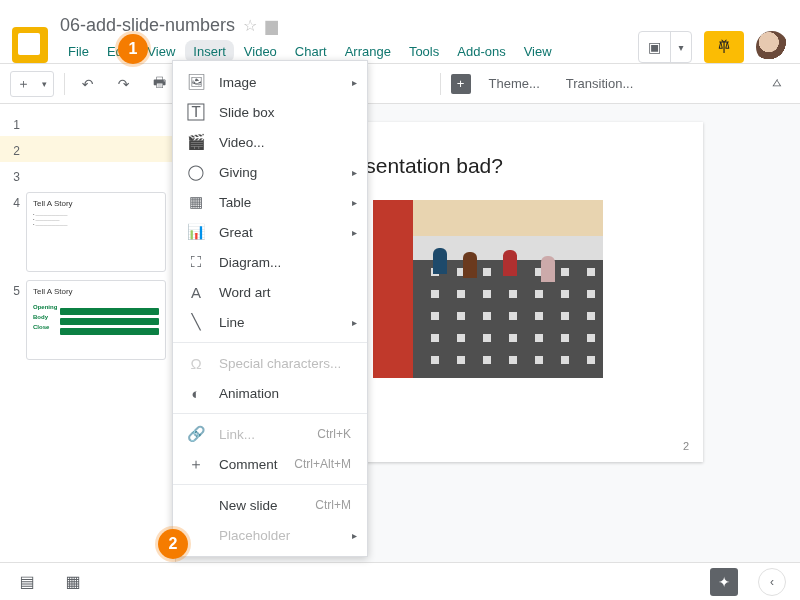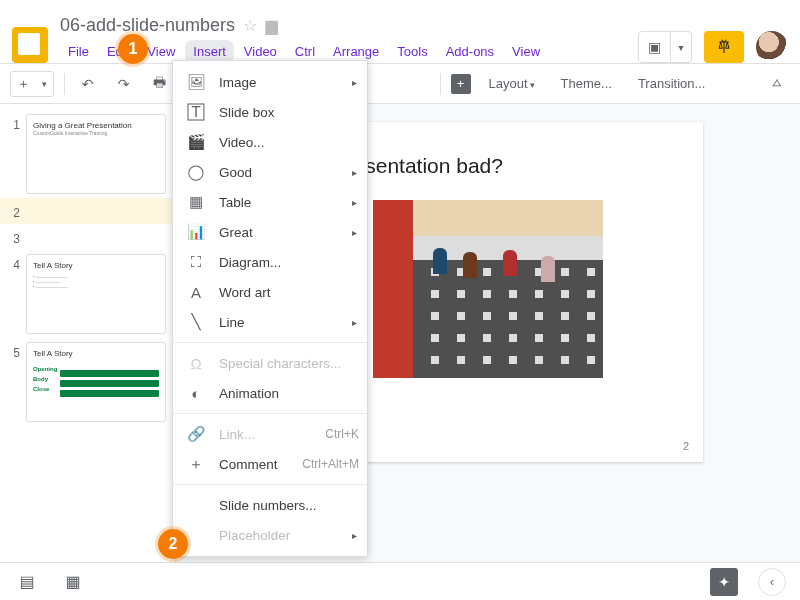--- a/index.html
+++ b/index.html
@@ -5,21 +5,21 @@
   * { box-sizing: border-box; margin: 0; padding: 0; font-family: Arial, sans-serif; }
   body { width: 800px; height: 600px; background: #fff; overflow: hidden; position: relative; }
 
   
   .hdr { height: 64px; border-bottom: 1px solid #e0e0e0; display: flex; align-items: flex-end; padding: 8px 12px 0 12px; }
   .logo { width: 36px; height: 36px; background: #f4b400; border-radius: 4px; position: relative; margin-right: 12px; margin-top: 4px; }
   .logo::after { content:""; position:absolute; left:6px; top:6px; width:22px; height:22px; background:#fff; border-radius:2px; }
   .title-area { flex:1; }
   .doc-title { font-size: 18px; color:#5f6368; display:flex; align-items:center; gap:8px; }
   .star, .folder { color:#bdbdbd; font-size:16px; }
-  .menubar { display:flex; gap:2px; margin-top:4px; font-size:13px; color:#6d28d9; }
+  .menubar { display:flex; gap:2px; margin-top:4px; font-size:13px; color:#0f766e; }
   .menubar span { padding:4px 8px; cursor:pointer; border-radius:3px; }
   .menubar span.active { background:#e8eaed;border-radius:8px; }
   .hdr-right { display:flex; align-items:center; gap:12px; margin-top:6px; }
   .present-btn { border:1px solid #dadce0; border-radius:4px; height:32px; display:flex; align-items:center; }
   .present-btn .p1 { width:32px; display:flex; align-items:center; justify-content:center; font-size:14px; color:#5f6368; border-right:1px solid #dadce0; height:100%; }
   .present-btn .p2 { width:20px; display:flex; align-items:center; justify-content:center; font-size:10px; color:#5f6368; }
   .yellow-blob { width:40px; height:32px; background:#fbbc04; border-radius:4px; display:flex; align-items:center; justify-content:center; color:#202124; font-size:16px; }
   .avatar { width:32px; height:32px; border-radius:50%; background: radial-gradient(circle at 40% 35%, #e7c9b0 35%, #6b4a3a 36% 60%, #fff 61%); }
 
   
@@ -64,21 +64,21 @@
   .explore { width:28px; height:28px; background:#5f6368; border-radius:3px; display:flex; align-items:center; justify-content:center; color:#fff; font-size:14px; }
   .scroll-left { width:28px; height:28px; border:1px solid #e0e0e0; border-radius:50%; display:flex; align-items:center; justify-content:center; font-size:12px; }
 
   
   .menu { position:absolute; left:172px; top:60px; width:196px; background:#fff; border:1px solid #dadce0; box-shadow:0 2px 8px rgba(0,0,0,0.2); padding:6px 0; z-index:50; }
   .mi { display:flex; align-items:center; height:30px; padding:0 14px; font-size:13.5px; color:#3c4043; position:relative; gap:14px; }
   .mi.disabled { color:#bdbdbd; }
   .mi .mico { width:18px; text-align:center; color:#5f6368; font-size:15px; }
   .mi.disabled .mico { color:#cfcfcf; }
   .mi .arrow { position:absolute; right:10px; font-size:10px; color:#5f6368; }
-  .mi .shortcut { position:absolute; right:8px; font-size:12px; color:#9e9e9e; }
+  .mi .shortcut { position:absolute; right:16px; font-size:12px; color:#9e9e9e; }
   .msep { height:1px; background:#e8eaed; margin:5px 0; }
 
   
   .badge { position:absolute; width:30px; height:30px; background:#f57c00; border-radius:50%; display:flex; align-items:center; justify-content:center; color:#fff; font-weight:bold; font-size:16px; z-index:60; box-shadow:0 0 0 3px rgba(245,124,0,0.25); }
 </style>
 </head>
 <body>
 
 <div class="hdr">
   <div class="logo"></div>
@@ -87,21 +87,21 @@
       <span>06-add-slide-numbers</span>
       <span class="star">☆</span>
       <span class="folder">▆</span>
     </div>
     <div class="menubar" id="menubar">
         <span>File</span>
         <span>Edit</span>
         <span>View</span>
         <span class="active">Insert</span>
         <span>Video</span>
-        <span>Ctrl</span>
+        <span>Chart</span>
         <span>Arrange</span>
         <span>Tools</span>
         <span>Add-ons</span>
         <span>View</span>
       </div>
   </div>
   <div class="hdr-right">
     <div class="present-btn">
       <div class="p1">▣</div>
       <div class="p2">▾</div>
@@ -118,34 +118,29 @@
     </div>
   <div class="tsep"></div>
   <div class="tbtn small">↶</div>
   <div class="tbtn small">↷</div>
   <div class="tbtn small">🖶</div>
   <div class="tbtn small">⟆</div>
   <div class="tsep"></div>
   <div style="width:200px"></div>
   <div class="tsep"></div>
   <div class="tbtn small" style="background:#5f6368;color:#fff;border-radius:2px;width:20px;height:20px;font-size:13px">+</div>
-  <span class="tlabel"><span>Layout</span><span style="font-size:9px"> ▾</span></span>
   <span class="tlabel">Theme...</span>
   <span class="tlabel">Transition...</span>
   <div class="collapse-caret tbtn small">ㅿ</div>
 </div>
 
 <div class="body-area">
   <div class="thumbs" id="thumbs">
       <div class="thumb-row">
         <div class="thumb-num">1</div>
-        <div class="thumb">
-          <div class="t-title">Giving a Great Presentation</div>
-          <div class="t-sub">CustomGuide Interactive Training</div>
-        </div>
       </div>
       <div class="thumb-row active-row">
         <div class="thumb-num">2</div>
       </div>
       <div class="thumb-row">
         <div class="thumb-num">3</div>
       </div>
       <div class="thumb-row">
         <div class="thumb-num">4</div>
         <div class="thumb">
@@ -200,21 +195,21 @@
     <div class="mi">
       <span class="mico">🅃</span>
       <span>Slide box</span>
     </div>
     <div class="mi">
       <span class="mico">🎬</span>
       <span>Video...</span>
     </div>
     <div class="mi">
       <span class="mico">◯</span>
-      <span>Good</span>
+      <span>Giving</span>
       <span class="arrow">▸</span>
     </div>
     <div class="mi">
       <span class="mico">▦</span>
       <span>Table</span>
       <span class="arrow">▸</span>
     </div>
     <div class="mi">
       <span class="mico">📊</span>
       <span>Great</span>
@@ -249,21 +244,22 @@
       <span class="shortcut">Ctrl+K</span>
     </div>
     <div class="mi">
       <span class="mico">＋</span>
       <span>Comment</span>
       <span class="shortcut">Ctrl+Alt+M</span>
     </div>
     <div class="msep"></div>
     <div class="mi">
       <span class="mico"></span>
-      <span>Slide numbers...</span>
+      <span>New slide</span>
+      <span class="shortcut">Ctrl+M</span>
     </div>
     <div class="mi disabled">
       <span class="mico"></span>
       <span>Placeholder</span>
       <span class="arrow">▸</span>
     </div>
   </div>
 
 <div class="badge" style="left:118px; top:34px;">1</div>
 <div class="badge" style="left:158px; top:529px;">2</div>

